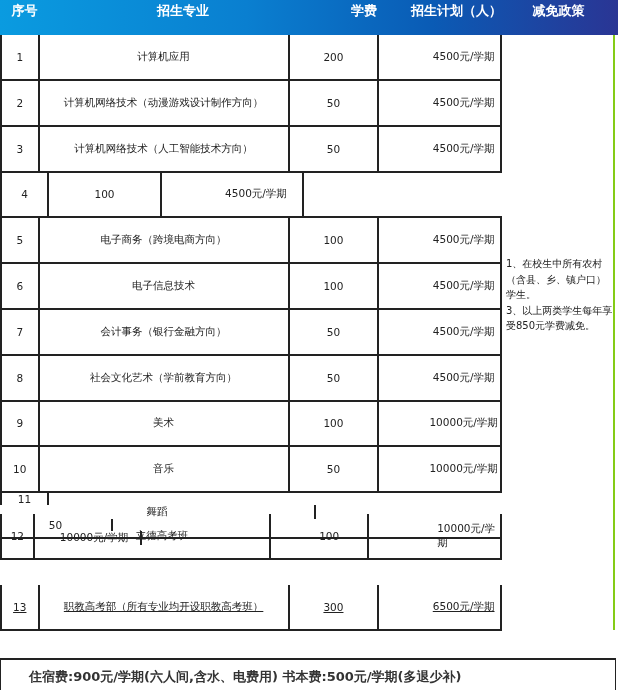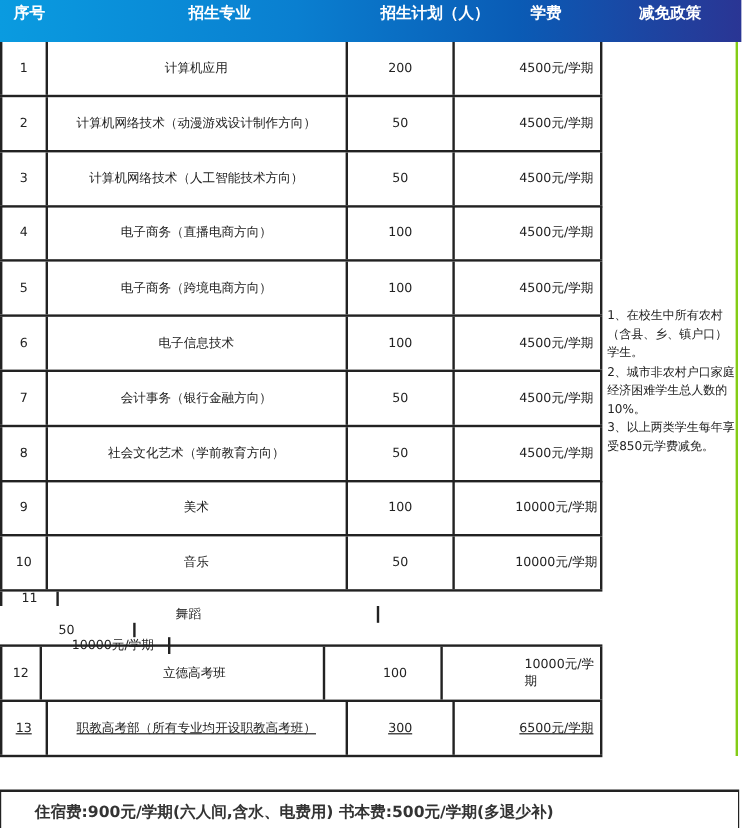--- a/index.html
+++ b/index.html
@@ -26,22 +26,22 @@
   .footer { position: absolute; left: 0; top: 658px; width: 616px; height: 42px;
             border: 1.5px solid #222; border-top: 2px solid #222; box-sizing: border-box; }
   .footer-line { position: absolute; left: 28px; font-size: 13px; font-weight: bold; color: #333; }
 </style>
 </head>
 <body>
 
 <div class="header">
   <div style="width:49px">序号</div>
   <div style="width:268px">招生专业</div>
+  <div style="width:94px">学费</div>
   <div style="width:91px">招生计划（人）</div>
-  <div style="width:94px">学费</div>
   <div style="width:113px">减免政策</div>
 </div>
 
 <div class="grid" id="grid">
     <div class="row" style="top: 0px;">
       <div class="cell c1">1</div>
       <div class="cell c2">计算机应用</div>
       <div class="cell c3">200</div>
       <div class="cell c4">4500元/学期</div>
     </div>
@@ -52,21 +52,20 @@
       <div class="cell c4">4500元/学期</div>
     </div>
     <div class="row" style="top: 91.6px;">
       <div class="cell c1">3</div>
       <div class="cell c2">计算机网络技术（人工智能技术方向）</div>
       <div class="cell c3">50</div>
       <div class="cell c4">4500元/学期</div>
     </div>
     <div class="row" style="top: 137.4px;">
       <div class="cell c1">4</div>
-      <div class="cell c2">电子商务（直播电商方向）</div>
       <div class="cell c3">100</div>
       <div class="cell c4">4500元/学期</div>
     </div>
     <div class="row" style="top: 183.2px;">
       <div class="cell c1">5</div>
       <div class="cell c2">电子商务（跨境电商方向）</div>
       <div class="cell c3">100</div>
       <div class="cell c4">4500元/学期</div>
     </div>
     <div class="row" style="top: 229px;">
@@ -98,38 +97,37 @@
       <div class="cell c2">音乐</div>
       <div class="cell c3">50</div>
       <div class="cell c4">10000元/学期</div>
     </div>
     <div class="row" style="top: 458px; flex-direction: column;">
       <div class="cell c1">11</div>
       <div class="cell c2">舞蹈</div>
       <div class="cell c3">50</div>
       <div class="cell c4">10000元/学期</div>
     </div>
-    <div class="row" style="top: 504px; gap: 20px;">
+    <div class="row" style="top: 479px; gap: 20px;">
       <div class="cell c1">12</div>
       <div class="cell c2">立德高考班</div>
       <div class="cell c3">100</div>
       <div class="cell c4">10000元/学期</div>
     </div>
     <div class="row" style="top: 549.6px; text-decoration: underline;">
       <div class="cell c1">13</div>
       <div class="cell c2">职教高考部（所有专业均开设职教高考班）</div>
       <div class="cell c3">300</div>
       <div class="cell c4">6500元/学期</div>
     </div>
   </div>
 
 <div class="policy">
   <div class="policy-text">
     <div>1、在校生中所有农村（含县、乡、镇户口）学生。</div>
-    <div>2、城市非农村户口家庭经济困难学生总人数的10%。</div>
     <div>3、以上两类学生每年享受850元学费减免。</div>
   </div>
 </div>
 
 <div class="footer">
   <div class="footer-line" style="top:8px">住宿费:900元/学期(六人间,含水、电费用)  书本费:500元/学期(多退少补)</div>
   <div class="footer-line" style="top:31px">校服费:258元(含春秋、夏装)</div>
 </div>
 
 </body></html>

